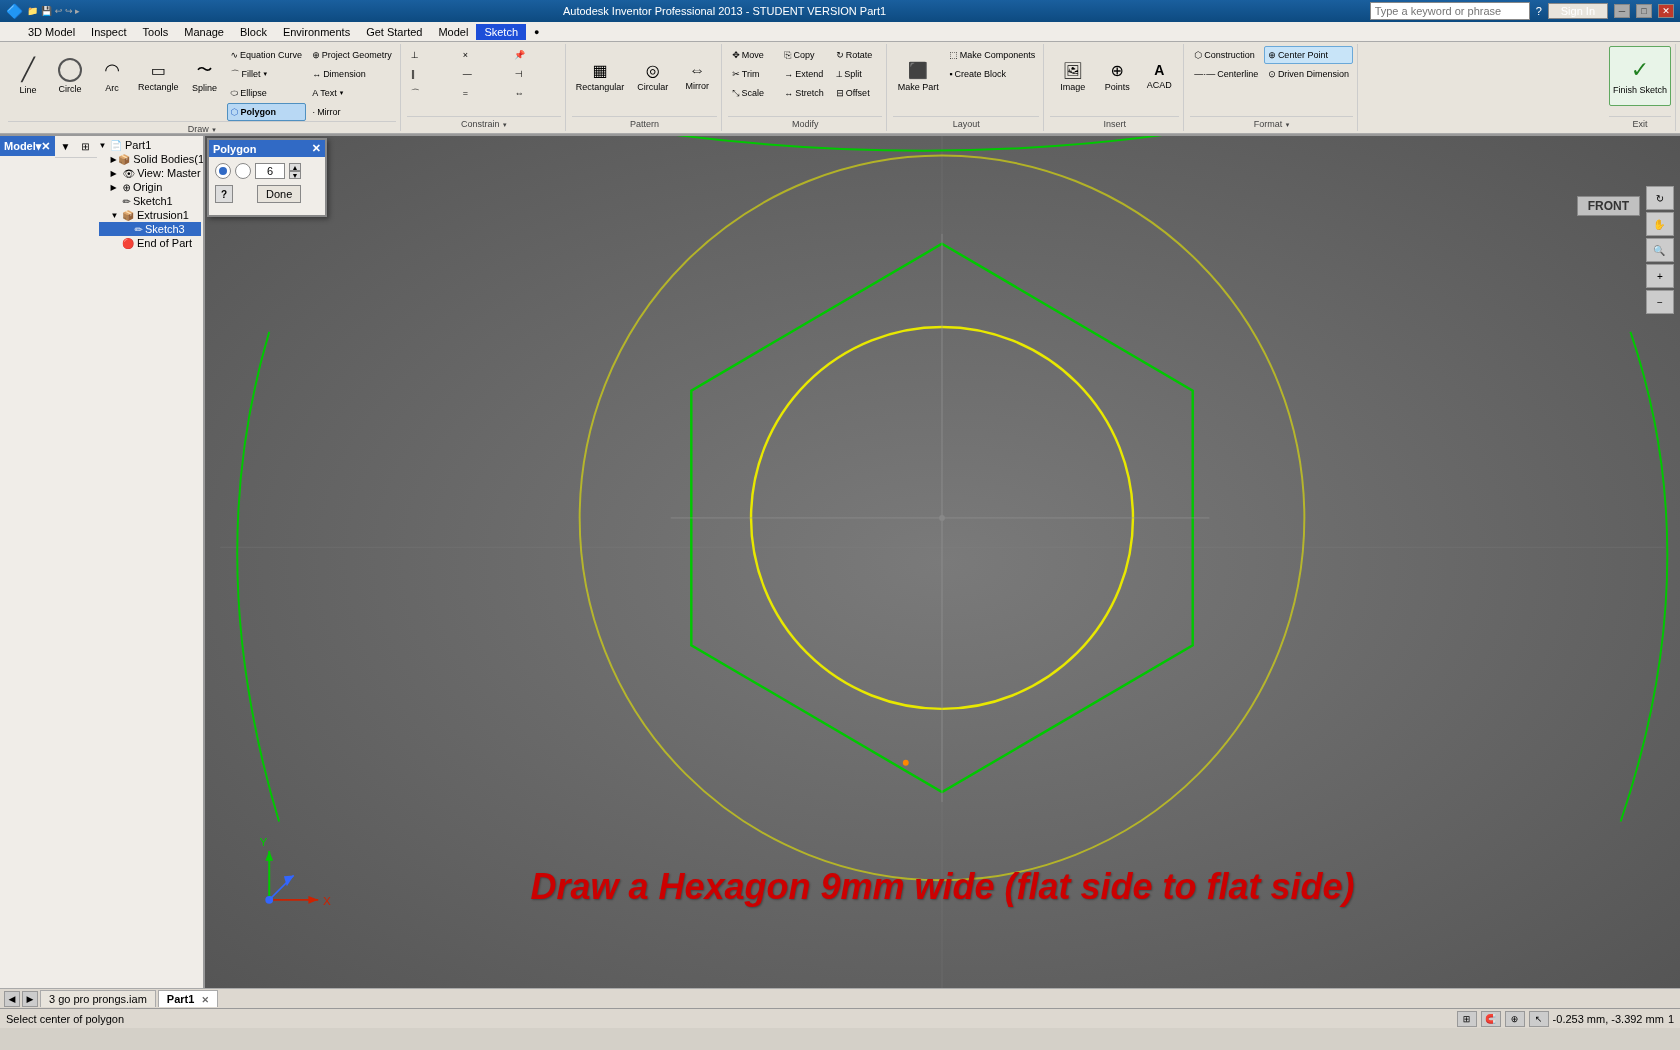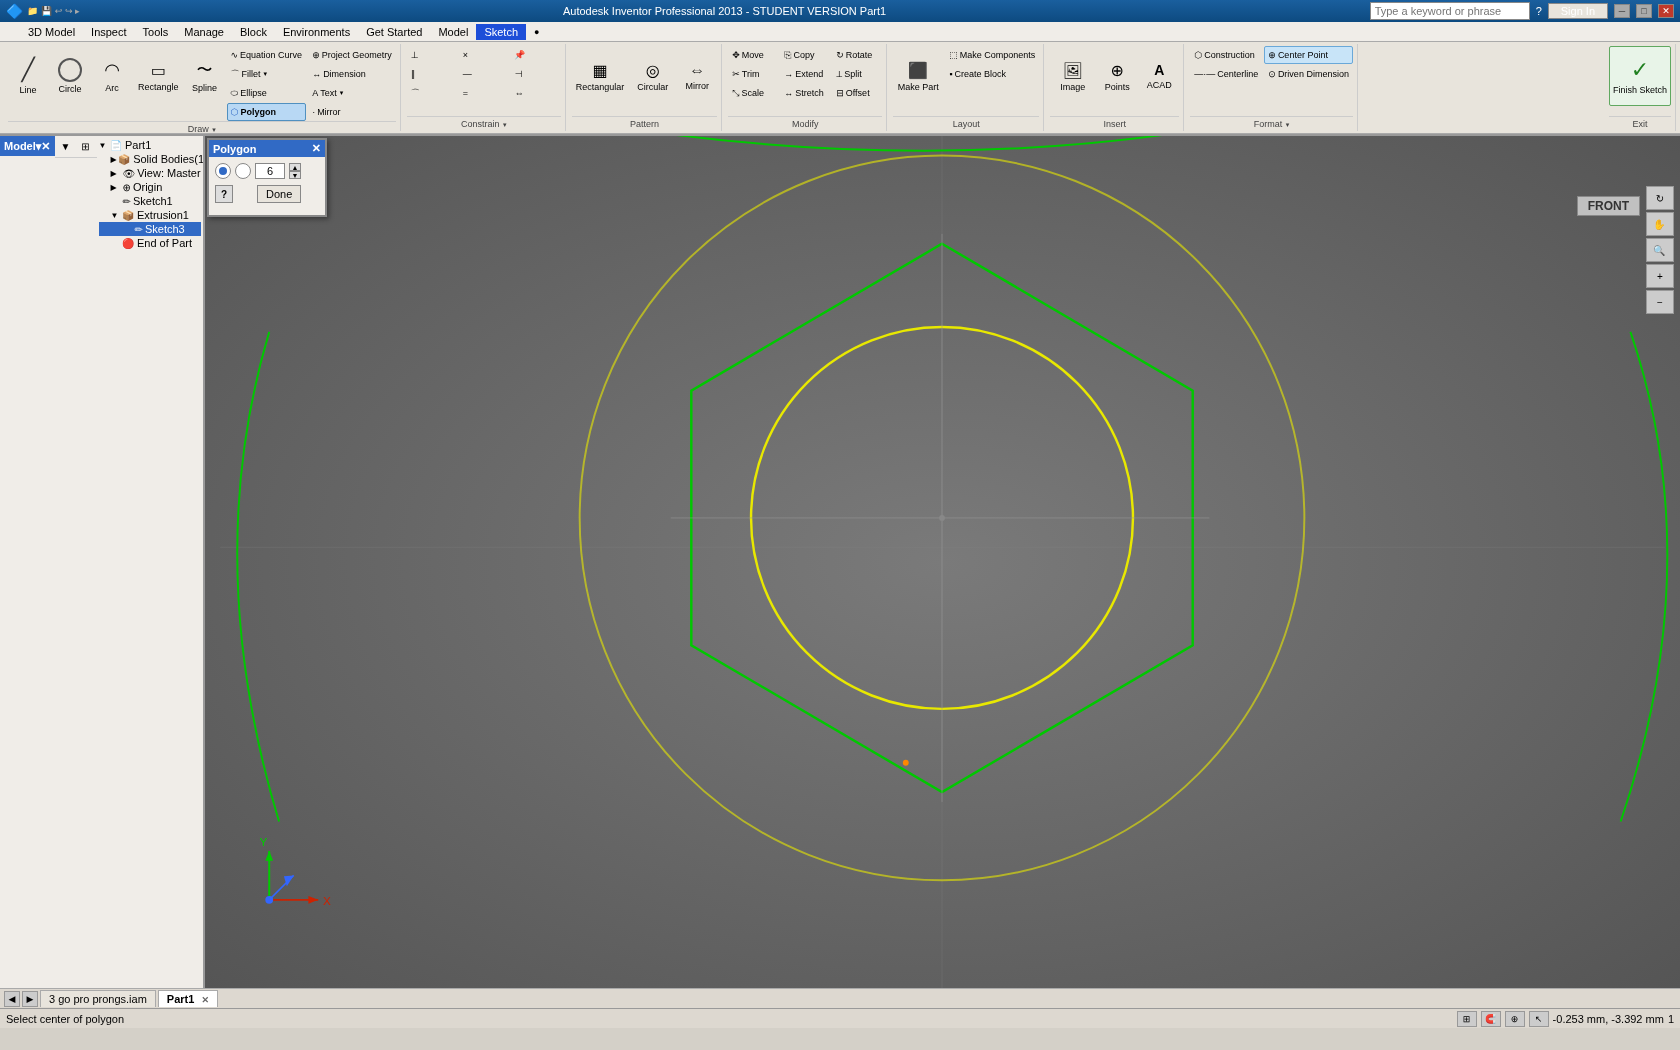--- a/index.html
+++ b/index.html
@@ -727,20 +727,21 @@
     <div id="front-label">FRONT</div>
 
     <div id="right-mini">
       <div class="mini-btn">↻</div>
       <div class="mini-btn">✋</div>
       <div class="mini-btn">🔍</div>
       <div class="mini-btn">+</div>
       <div class="mini-btn">−</div>
     </div>
 
+    <div id="instruction-text">Draw a Hexagon 9mm wide (flat side to flat side)</div>
 
   </div>
 </div>
 
 <div id="tabbar">
   <div class="tab-nav-btn">◀</div>
   <div class="tab-nav-btn">▶</div>
   <div class="tab-item">
     <span>3 go pro prongs.iam</span>
   </div>

